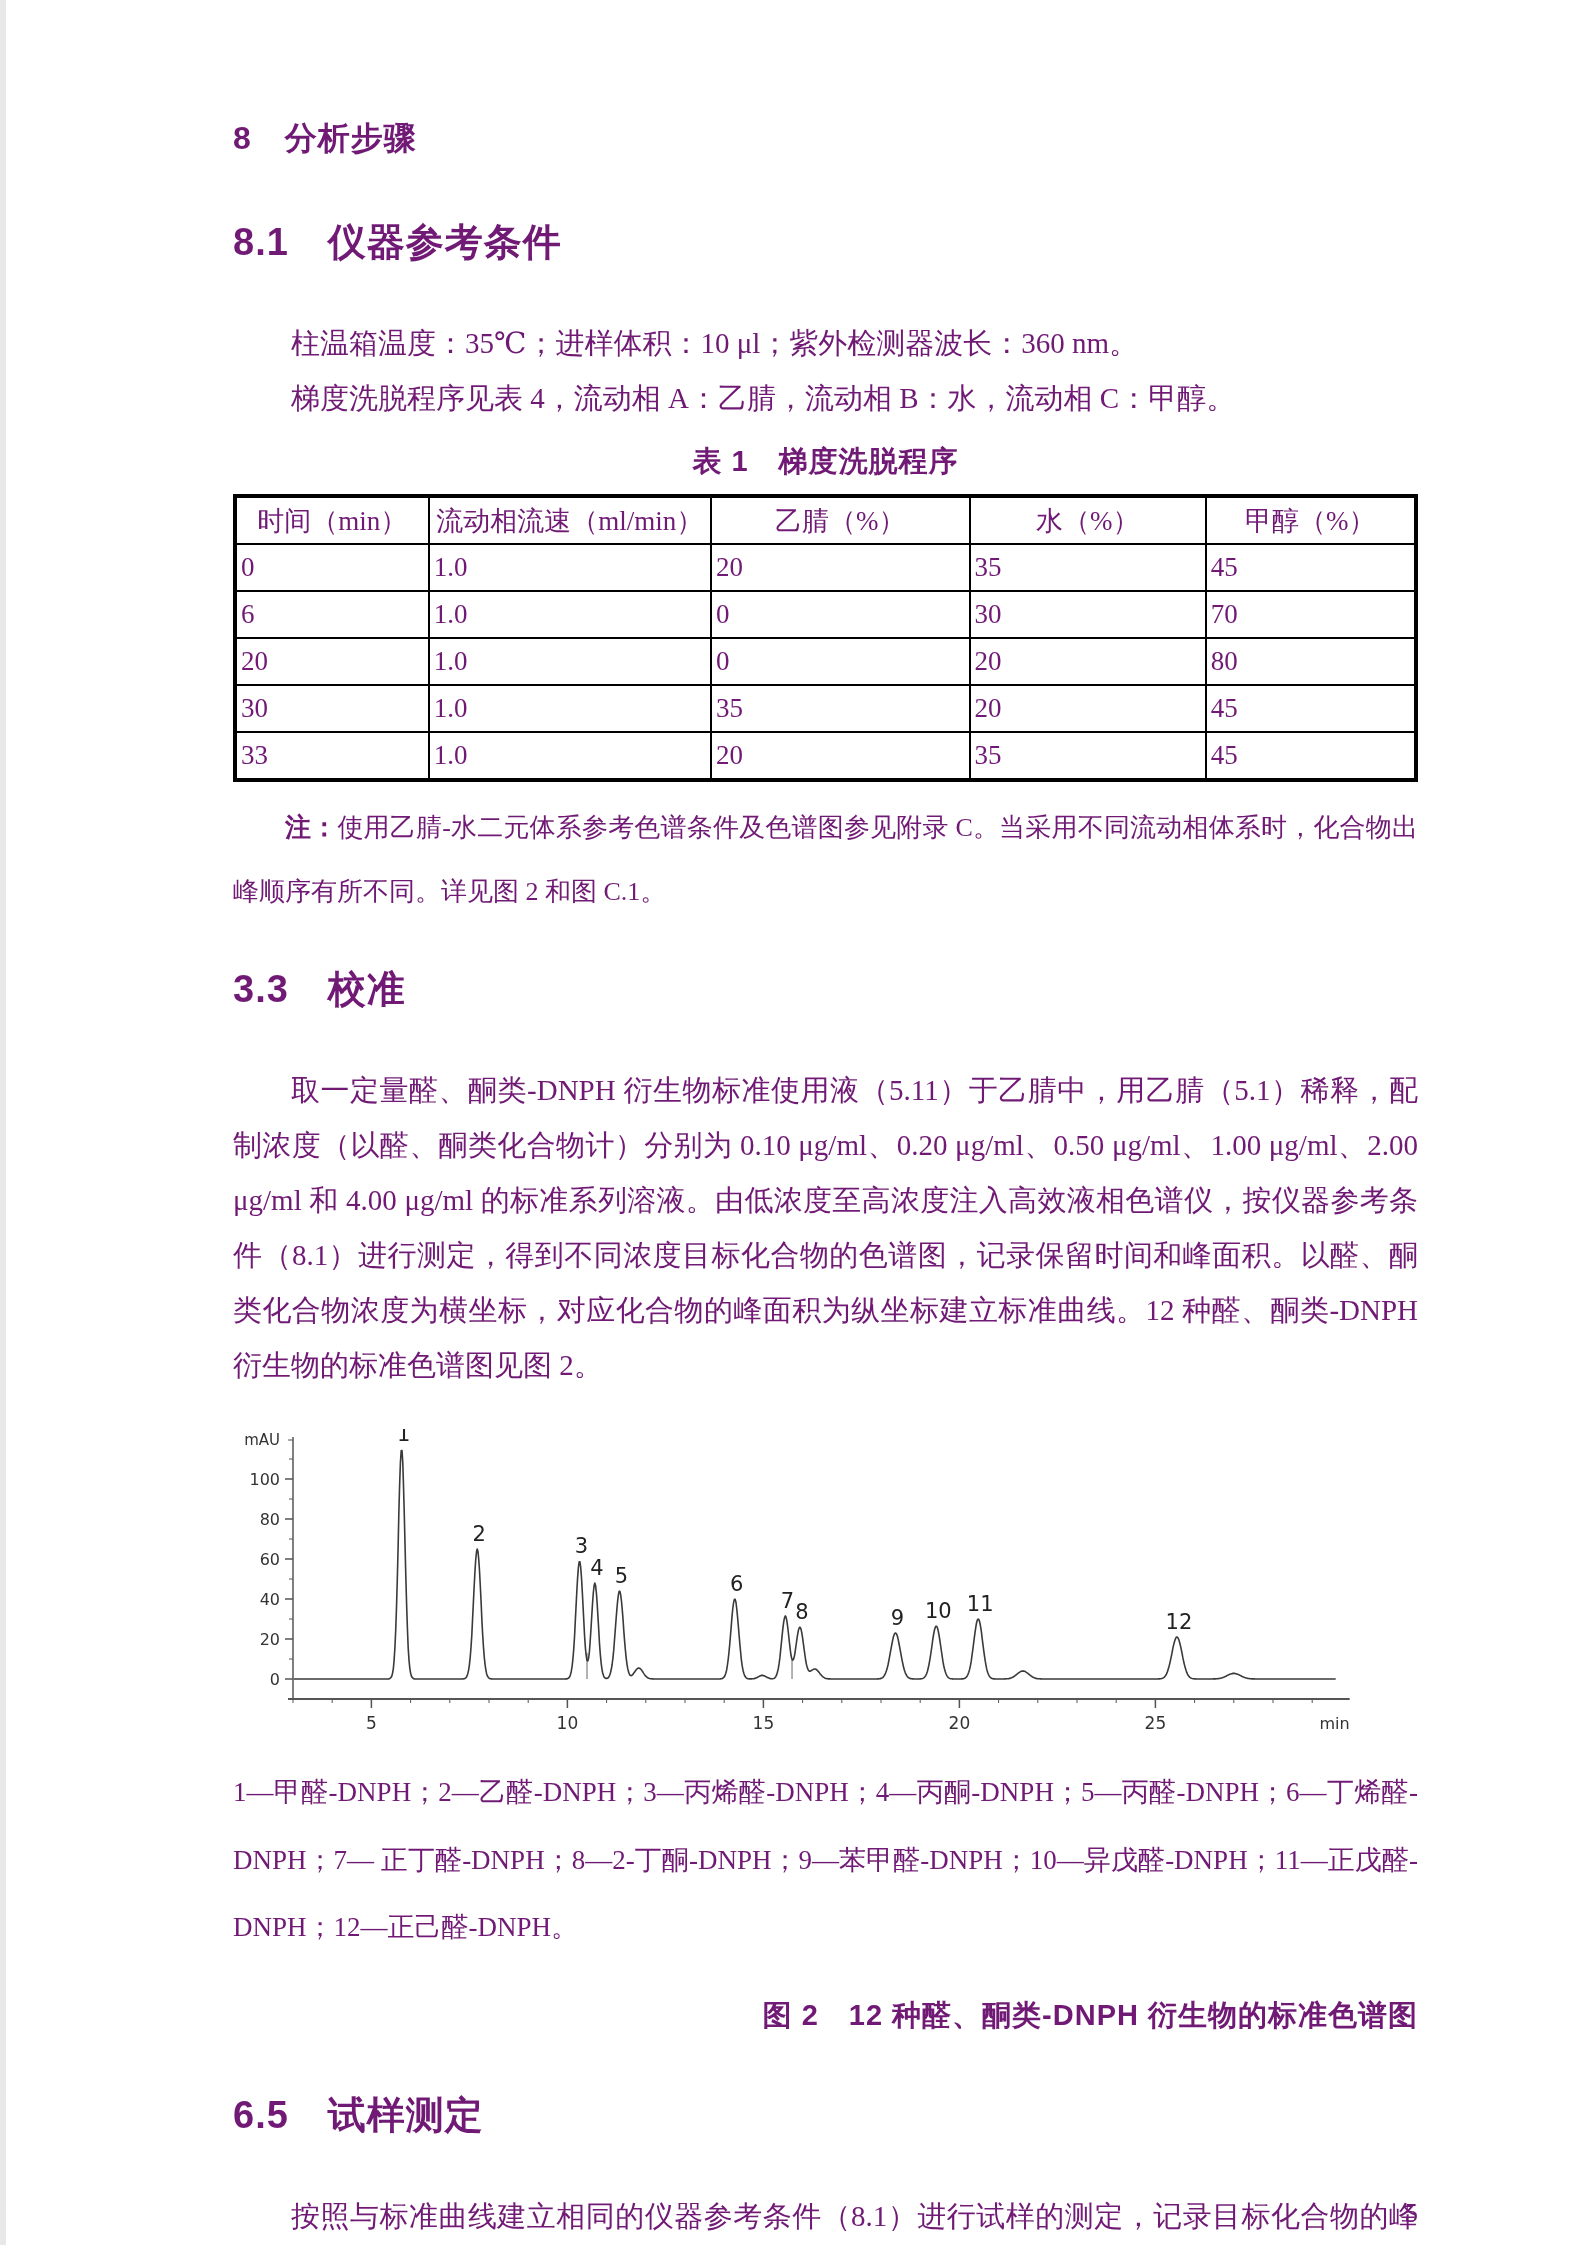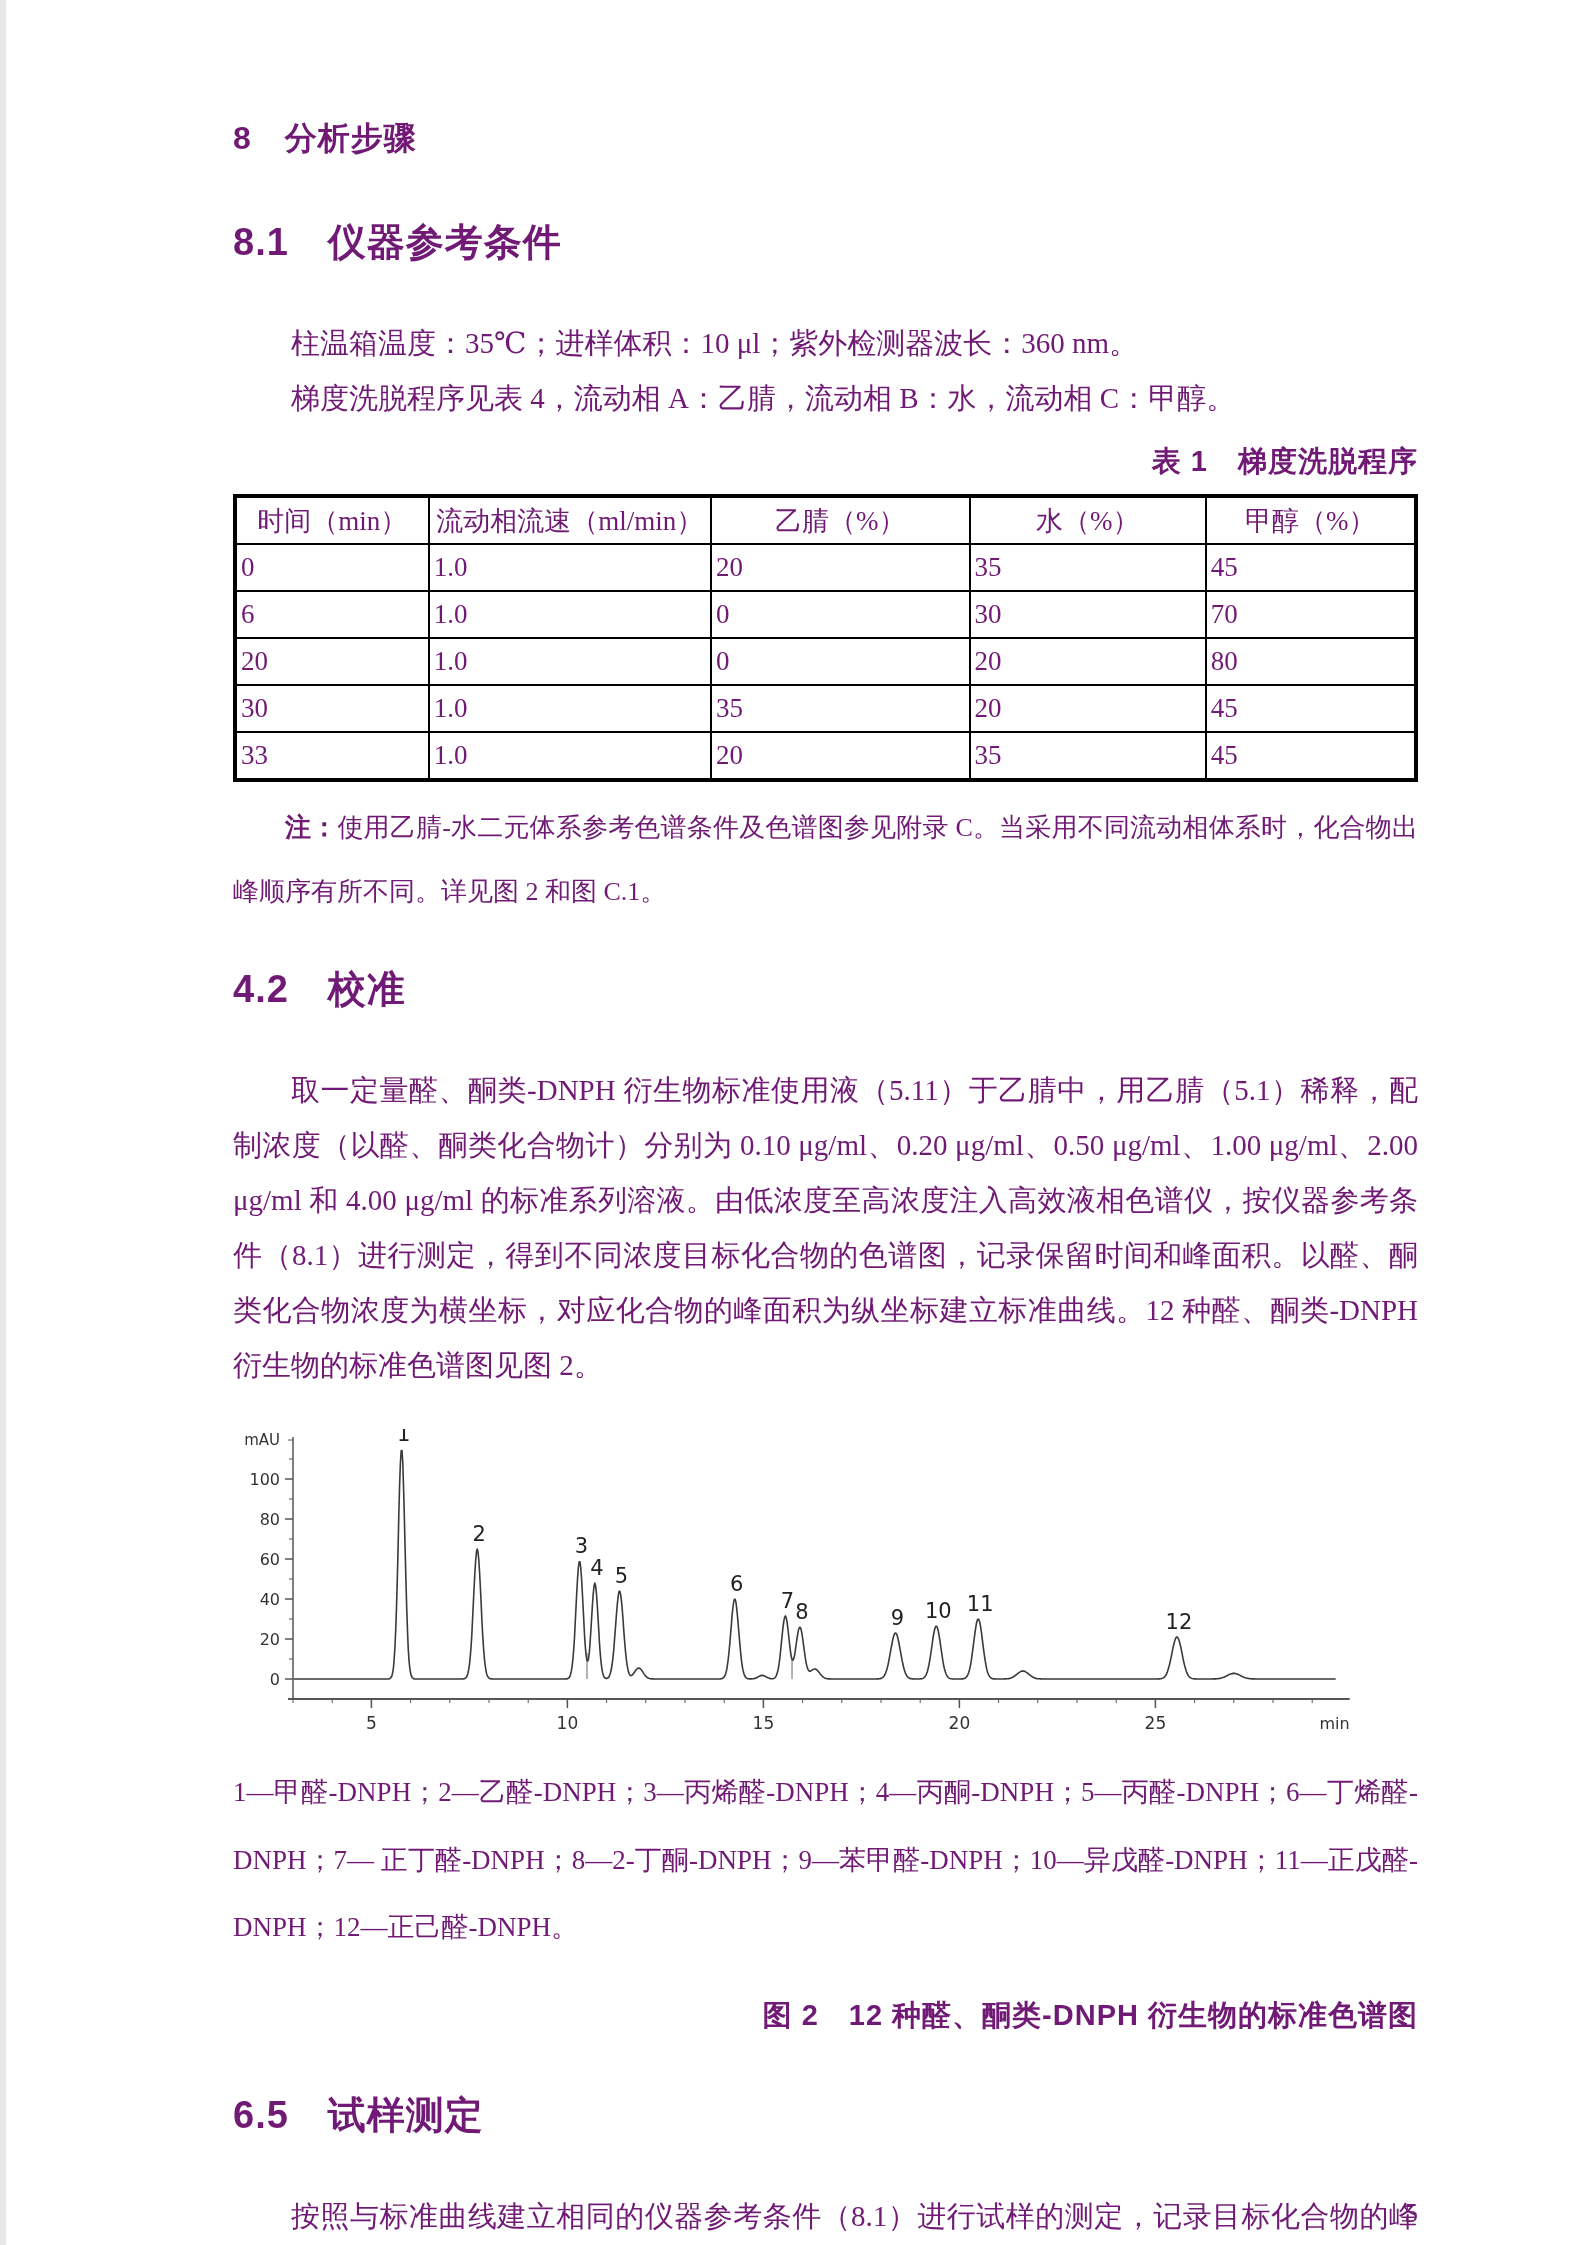--- a/index.html
+++ b/index.html
@@ -18,21 +18,21 @@
     font-weight:600;letter-spacing:1px;
   }
   .h1{font-size:32px;margin:0 0 56px 0;}
   .h2{font-size:38px;margin:0 0 48px 0;}
   .bodytext{
     font-size:29px;line-height:1.9;margin:0;
     text-align:justify;text-indent:2em;
   }
   .tbl-caption{
     font-family:"Liberation Sans","DejaVu Sans",sans-serif;
-    font-weight:600;font-size:29px;text-align:right;
+    font-weight:600;font-size:29px;text-align:center;
     margin:16px 0 12px 0;letter-spacing:1px;
   }
   table.gradient{
     width:100%;border-collapse:collapse;
     border:4px solid #000;
     font-size:27px;
   }
   table.gradient th,table.gradient td{
     border:2px solid #000;height:45px;font-weight:normal;
     padding:0 4px;
@@ -121,21 +121,21 @@
       <td>1.0</td>
       <td>20</td>
       <td>35</td>
       <td>45</td>
     </tr>
   </tbody>
     </table>
 
   <p class="note"><b>注：</b><span>使用乙腈-水二元体系参考色谱条件及色谱图参见附录 C。当采用不同流动相体系时，化合物出峰顺序有所不同。详见图 2 和图 C.1。</span></p>
 
-  <div class="h-clause h2 sec-gap">4.2　校准</div>
+  <div class="h-clause h2 sec-gap">3.3　校准</div>
 
   <p class="bodytext">取一定量醛、酮类-DNPH 衍生物标准使用液（5.11）于乙腈中，用乙腈（5.1）稀释，配制浓度（以醛、酮类化合物计）分别为 0.10 μg/ml、0.20 μg/ml、0.50 μg/ml、1.00 μg/ml、2.00 μg/ml 和 4.00 μg/ml 的标准系列溶液。由低浓度至高浓度注入高效液相色谱仪，按仪器参考条件（8.1）进行测定，得到不同浓度目标化合物的色谱图，记录保留时间和峰面积。以醛、酮类化合物浓度为横坐标，对应化合物的峰面积为纵坐标建立标准曲线。12 种醛、酮类-DNPH 衍生物的标准色谱图见图 2。</p>
 
   <div class="figure-wrap">
     <svg id="chrom" width="1185" height="320" viewBox="0 0 1185 320">
         <line x1="60" y1="8" x2="60" y2="270" stroke="#555555" stroke-width="1.5"></line>
         <line x1="52" y1="250" x2="60" y2="250" stroke="#555555" stroke-width="1.5"></line>
         <text x="47" y="256" text-anchor="end" font-size="16" fill="#333">0</text>
         <line x1="52" y1="210" x2="60" y2="210" stroke="#555555" stroke-width="1.5"></line>
         <text x="47" y="216" text-anchor="end" font-size="16" fill="#333">20</text>

